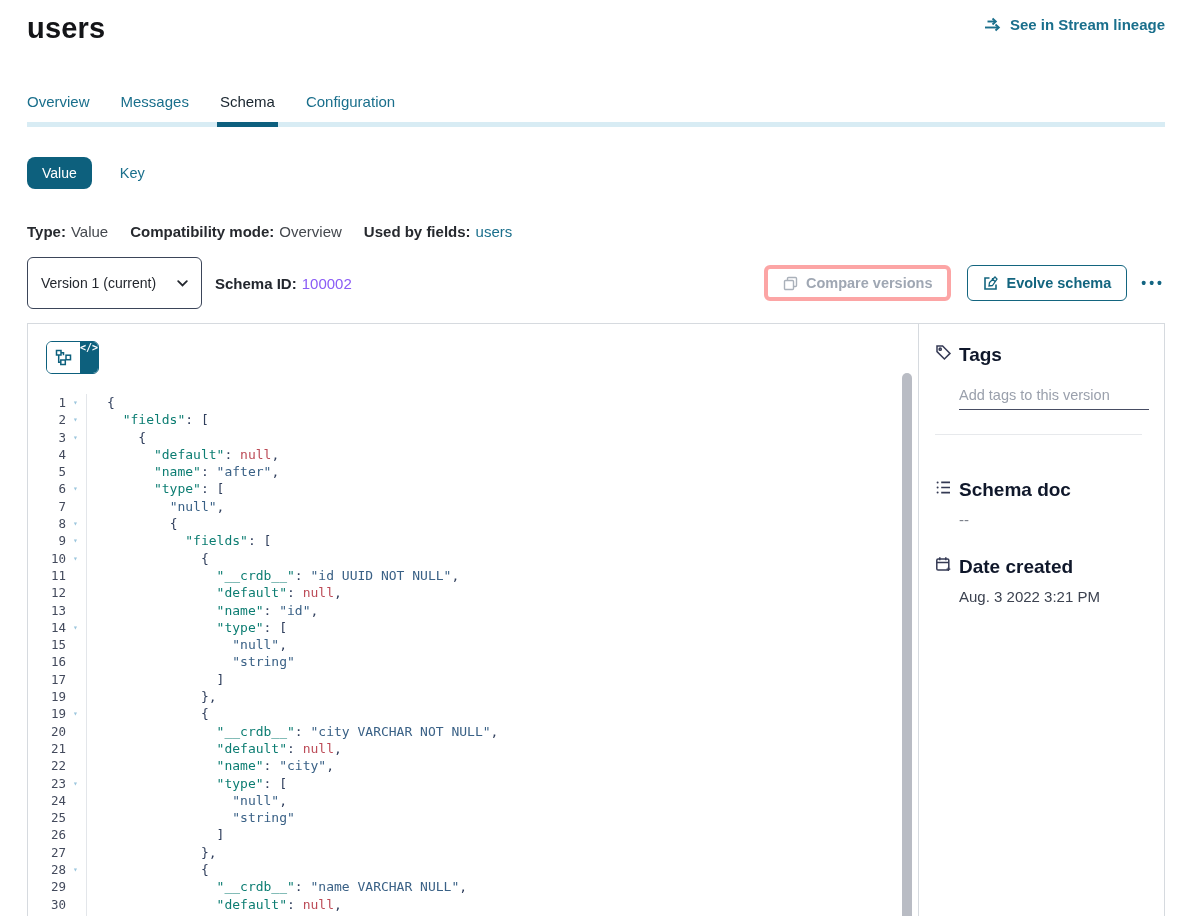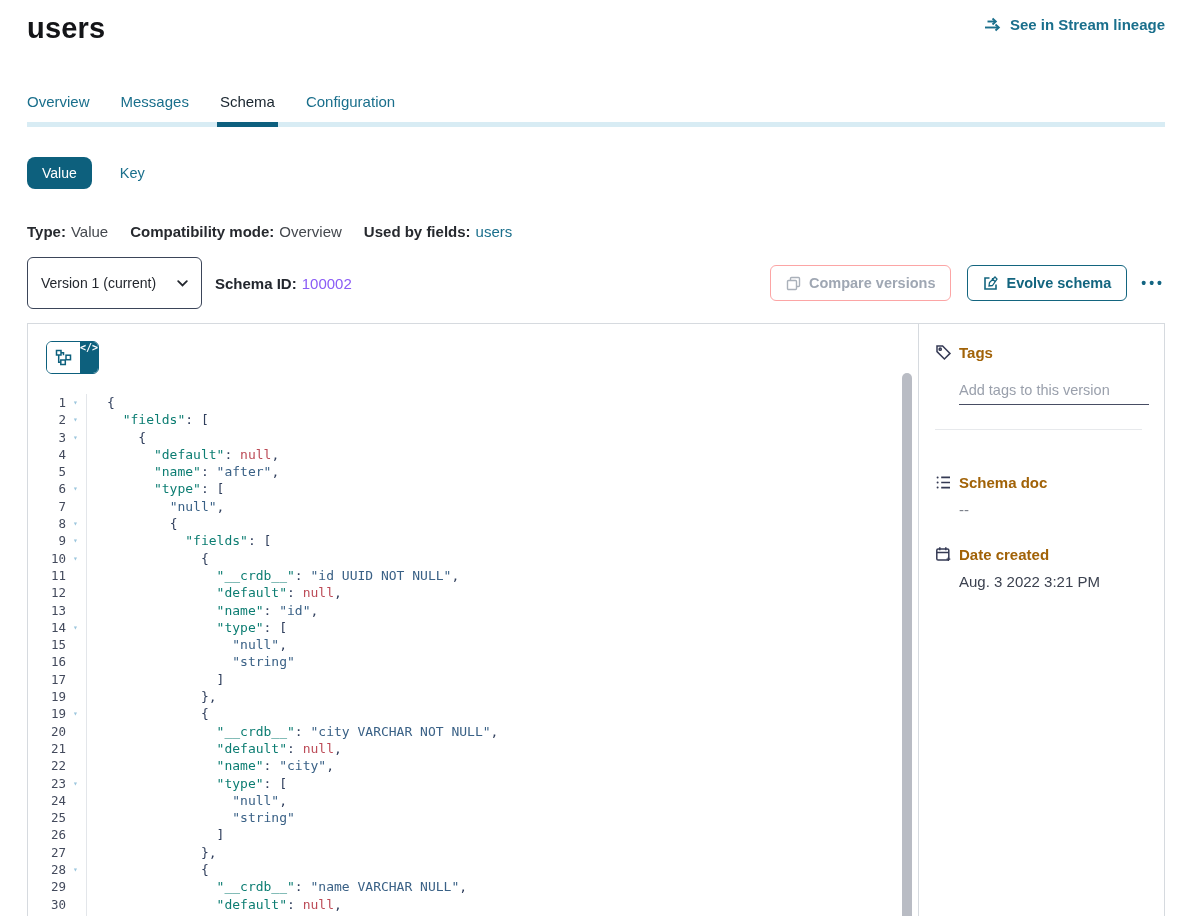--- a/index.html
+++ b/index.html
@@ -38,21 +38,21 @@
   .vbar { display:flex; align-items:center; margin-top:17px; }
   .select { width:175px; height:52px; border:1px solid #3b4559; border-radius:6px;
             display:flex; align-items:center; justify-content:space-between;
             padding:0 13px; font-size:14px; color:#23272e; cursor:pointer; background:#fff; }
   .schema-id { margin-left:13px; font-size:15px; }
   .schema-id b { font-weight:700; }
   .schema-id span { color:#8b5cf6; margin-left:5px; }
   .vbar .spacer { flex:1; }
   .btn { height:36px; border-radius:6px; background:#fff; display:inline-flex;
          align-items:center; gap:8px; font-size:14.5px; padding:0 15px; cursor:pointer; }
-  .btn-compare { border:1px solid #fca5a5; color:#9fa7b3; font-weight:700; margin-right:16px; cursor:default; }
+  .btn-compare { border:4px solid #fca5a5; color:#9fa7b3; font-weight:700; margin-right:16px; cursor:default; }
   .btn-evolve { border:1px solid #13657f; color:#13657f; font-weight:700; }
   .more { color:#136582; font-size:14px; font-weight:700; letter-spacing:3px; margin-left:14px; cursor:pointer; }
 
   
   .panel { margin-top:14px; border:1px solid #d6dadf; height:613px; display:flex; background:#fff; }
   .editor { flex:1; border-right:1px solid #d6dadf; position:relative; overflow:hidden; }
   .view-toggle { margin:17px 0 0 18px; display:inline-flex; border:1.5px solid #0d607d;
                  border-radius:6px; overflow:hidden; }
   .vt-seg { width:33px; height:31px; display:flex; align-items:center; justify-content:center; cursor:pointer; }
   .vt-tree { background:#fff; }
@@ -68,21 +68,21 @@
   .tok-key { color:#0c7d72; }
   .tok-str { color:#3a6186; }
   .tok-null { color:#bc4b57; }
   .tok-punct { color:#2f3e5c; }
 
   .sb-thumb { position:absolute; top:49px; right:6px; width:10px; height:553px;
               border-radius:5px; background:#b9bcc4; cursor:pointer; }
 
   
   .sidebar { width:245px; padding:20px 18px 0 16px; }
-  .sec-h { display:flex; align-items:flex-end; gap:7px; font-size:15px; font-weight:700; color:#a16207; }
+  .sec-h { display:flex; align-items:flex-start; gap:7px; font-size:19px; font-weight:700; color:#0f172a; }
   .sec-body { margin-left:24px; }
   .tag-input { border:none; border-bottom:1.5px solid #474d63; width:190px; margin-top:19px;
                font-size:14.5px; padding:2px 0 6px 0; color:#23272e; outline:none;
                font-family:"Liberation Sans", sans-serif; }
   .tag-input::placeholder { color:#9aa0ac; }
   .sb-divider { border:none; border-top:1px solid #e7e9ec; margin:24px 4px 0 0; }
   .sec-schema-doc { margin-top:44px; }
   .doc-val { font-size:15px; color:#7d828c; margin-top:10px; }
   .sec-date { margin-top:28px; }
   .date-val { font-size:15px; color:#3c4250; margin-top:10px; }

